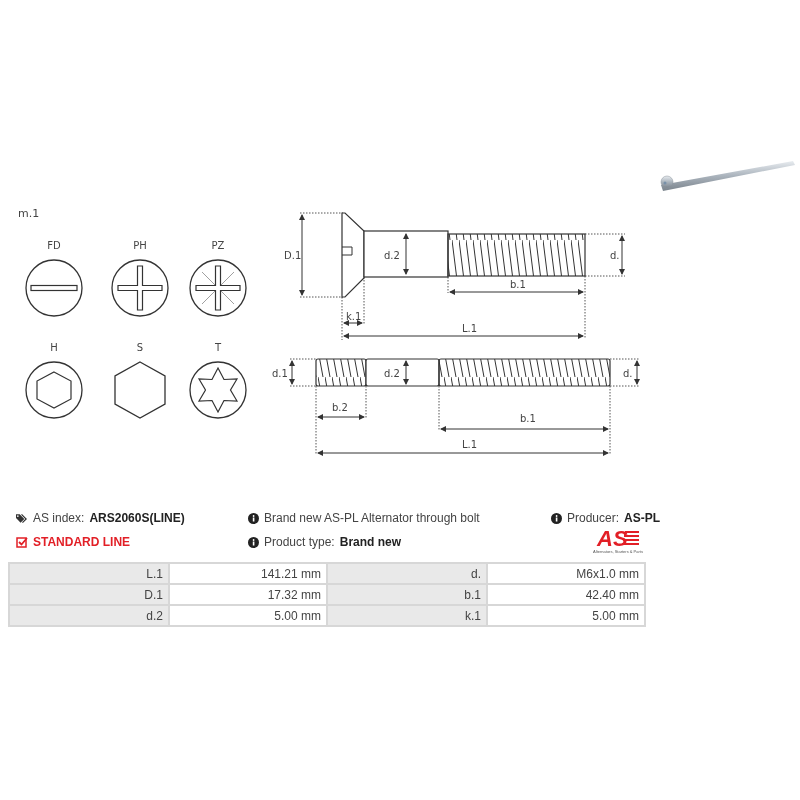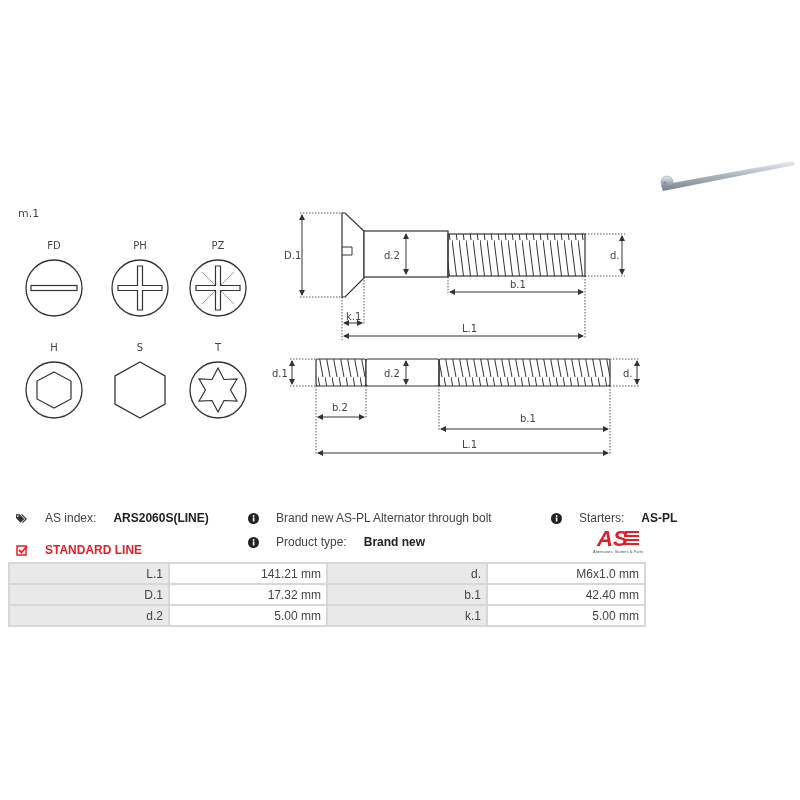--- a/index.html
+++ b/index.html
@@ -3,23 +3,23 @@
 <meta charset="utf-8">
 <style>
   html, body { margin:0; padding:0; background:#ffffff; }
   body { width:800px; height:800px; position:relative; overflow:hidden;
          font-family:"Liberation Sans", "DejaVu Sans", sans-serif; color:#333; }
   .abs { position:absolute; }
   .m1 { left:18px; top:207px; font-size:11px; color:#444; font-family:"DejaVu Sans", sans-serif; }
   .drive { position:absolute; width:64px; text-align:center; }
   .drive .cap { font-size:10px; color:#444; font-family:"DejaVu Sans", sans-serif; height:14px; }
   .drive svg { display:block; margin:4px auto 0; }
-  .info-row { position:absolute; font-size:12px; color:#444; display:flex; align-items:center; gap:17px; white-space:nowrap; }
+  .info-row { position:absolute; font-size:12px; color:#444; display:flex; align-items:center; gap:5px; white-space:nowrap; }
   .info-row b { color:#222; }
-  .red { color:#e21f26; font-weight:bold;margin-top:8px; }
+  .red { color:#e21f26; font-weight:bold; }
   .ico { display:inline-flex; width:12px; height:12px; align-items:center; justify-content:center; }
   table.spec { position:absolute; left:8px; top:562px; width:638px; border-collapse:collapse; font-size:12px; }
   table.spec td { border:2px solid #d7d7d7; height:19px; padding:0 5px; text-align:right; color:#444; }
   table.spec td.k { background:#e9e9e9; width:148px; }
   table.spec td.v { background:#ffffff; width:146px; }
   .logo-text { font-size:4px; color:#555; text-align:center; }
 </style>
 </head>
 <body>
 
@@ -219,21 +219,21 @@
 </div>
 
 <div class="info-row" style="left:550px;top:511px">
   <span class="ico">
     <svg width="11" height="11" viewBox="0 0 11 11">
         <circle cx="5.5" cy="5.5" r="5.5" fill="#222"></circle>
         <rect x="4.8" y="4.5" width="1.6" height="4" fill="#fff"></rect>
         <circle cx="5.6" cy="3" r="0.9" fill="#fff"></circle>
       </svg>
   </span>
-  <span>Starters:</span>
+  <span>Producer:</span>
   <b>AS-PL</b>
 </div>
 
 <div class="abs" style="left:583px;top:527px;width:70px;">
   <svg width="70" height="22" viewBox="0 0 70 22" style="display:block;margin:0 auto">
     <text x="14" y="19" font-family="Liberation Sans, sans-serif" font-style="italic" font-weight="bold" font-size="22" fill="#e21f26">AS</text>
     <g fill="#e21f26">
       <rect x="42" y="4" width="14" height="2"></rect>
       <rect x="41" y="8" width="15" height="2"></rect>
       <rect x="40" y="12" width="16" height="2"></rect>

